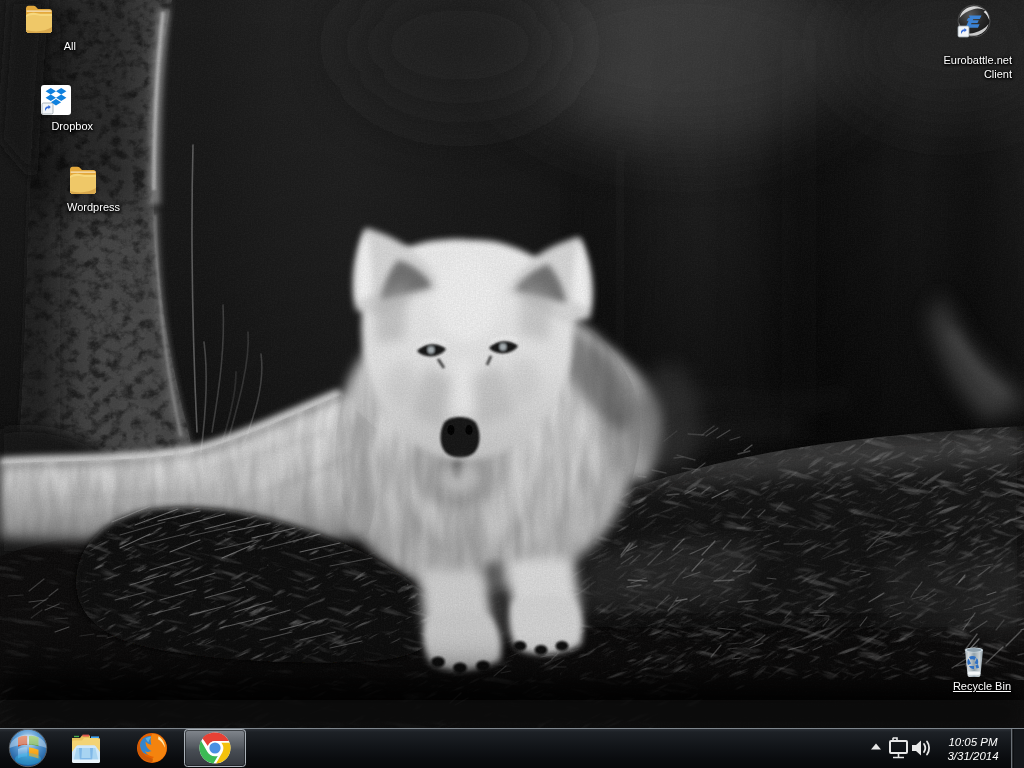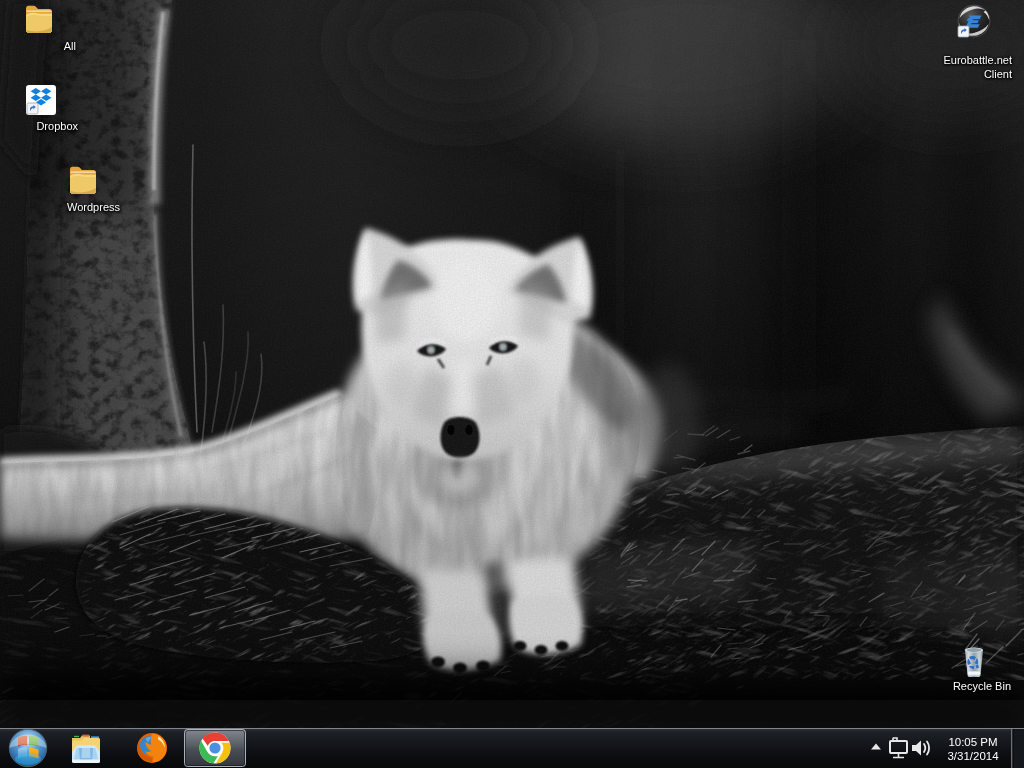--- a/index.html
+++ b/index.html
@@ -1,21 +1,21 @@
 <!DOCTYPE html>
 <html><head>
 <meta charset="utf-8">
 <style>
   html,body{margin:0;padding:0;width:1024px;height:768px;overflow:hidden;background:#000;
     font-family:"Liberation Sans",sans-serif;}
   #desk{position:absolute;left:0;top:0;width:1024px;height:728px;overflow:hidden;}
   .icon{position:absolute;text-align:right;color:#fff;font-size:11px;}
   .icon .lbl{color:#fff;text-shadow:0 1px 2px #000,0 0 3px #000,1px 1px 3px #000;line-height:14px;}
   #taskbar{position:absolute;left:0;top:728px;width:1024px;height:40px;
-    background:linear-gradient(#31363d 0%, #1d2126 10%, #121519 45%, #0a0c0f 75%, #07080a 100%);}
+    background:linear-gradient(#31363d 0%, #1d2126 10%, #121519 45%, #0a0c0f 75%, #07080a 100%);font-style:italic;}
   #taskbar::before{content:"";position:absolute;left:0;top:0;width:1024px;height:1px;background:#7e858c;}
 </style>
 </head>
 <body>
 <div id="desk">
 <svg width="1024" height="728" viewBox="0 0 1024 728">
 <defs>
   <filter id="b30" x="-150%" y="-150%" width="400%" height="400%">
           <feGaussianBlur stdDeviation="30"></feGaussianBlur>
         </filter>
@@ -499,21 +499,21 @@
   <path d="M3,8.2 L3,5.4 C3.6,4 4.8,3.2 6.4,3.2 L6.4,2 L8.8,4.1 L6.4,6.2 L6.4,5 C4.9,5 3.8,6.4 3,8.2 Z" fill="#3a6fd8"></path>
 </g>
 </defs>
 </svg>
 <div class="icon" style="left:1px;top:3px;width:75px;">
   <svg width="34" height="34" style="margin:0 auto;display:block" viewBox="0 0 34 34">
       <use href="#folder"></use>
     </svg>
   <div class="lbl" style="margin-top:2px">All</div>
 </div>
-<div class="icon" style="left:3px;top:83px;width:75px;">
+<div class="icon" style="left:18px;top:83px;width:75px;">
   <svg width="34" height="34" style="margin:0 auto;display:block" viewBox="0 0 34 34">
     <rect x="2" y="2" width="30" height="30" rx="3" fill="#fff"></rect>
     <g fill="#1081de">
       <path d="M17,8.2 L11.8,11.5 L17,14.8 L11.8,18.1 L6.6,14.7 L11.8,11.5 L6.6,8.3 L11.8,5 Z"></path>
       <path d="M17,8.2 L22.2,5 L27.4,8.3 L22.2,11.5 L27.4,14.7 L22.2,18.1 L17,14.8 L22.2,11.5 Z"></path>
       <path d="M11.9,19.2 L17,15.9 L22.1,19.2 L17,22.5 Z"></path>
     </g>
     <use href="#shortcut" x="3" y="20"></use>
   </svg>
   <div class="lbl" style="margin-top:2px">Dropbox</div>
@@ -540,21 +540,21 @@
     <circle cx="18" cy="18" r="16" fill="url(#ebg)" stroke="#4a4a4a" stroke-width="1"></circle>
     <path d="M3.5,15 C5,8.5 10.5,3.8 17.5,3.2 C22,2.9 26.5,4.6 29.5,7.6 C26,5.6 21.5,5 17.5,6.2 C11.5,7.8 6.5,10.8 3.5,15 Z" fill="url(#ebsw)"></path>
     <path d="M32.5,21 C31,27.5 25.5,32.2 18.5,32.8 C14,33.1 9.5,31.4 6.5,28.4 C10,30.4 14.5,31 18.5,29.8 C24.5,28.2 29.5,25.2 32.5,21 Z" fill="#c9c9c9"></path>
     <path d="M29.5,7.6 C32,10.2 33.3,13.6 33.2,17 C32.2,13.6 30.3,10.7 27.6,8.9 Z" fill="#ddd"></path>
     <path d="M6.5,28.4 C4,25.8 2.7,22.4 2.8,19 C3.8,22.4 5.7,25.3 8.4,27.1 Z" fill="#888"></path>
     <path d="M13,12.5 L25.5,12.5 L23.8,16 L17.2,16 L16.7,17.2 L22.8,17.2 L21.5,20.1 L15.5,20.1 L15,21.3 L23.6,21.3 L22,24.8 L9.5,24.8 L12.6,17.8 L10.7,17.8 L12.1,14.9 L13.8,14.9 Z" fill="#3b82d4"></path>
     <use href="#shortcut" x="2" y="23"></use>
   </svg>
   <div class="lbl" style="margin-top:14px">Eurobattle.net<br>Client</div>
 </div>
-<div class="icon" style="left:937px;top:644px;width:74px;">
+<div class="icon" style="left:937px;top:644px;width:74px;text-decoration:underline;">
   <svg width="34" height="34" style="margin:0 auto;display:block" viewBox="0 0 34 34">
     <defs>
       <linearGradient id="bing" x1="0" y1="0" x2="1" y2="0">
         <stop offset="0" stop-color="#b8c4cc"></stop>
           <stop offset="0.2" stop-color="#e8eef2"></stop>
           <stop offset="0.5" stop-color="#9fb0ba"></stop>
           <stop offset="0.8" stop-color="#dde6ea"></stop>
           <stop offset="1" stop-color="#9aaab4"></stop>
       </linearGradient>
     </defs>

